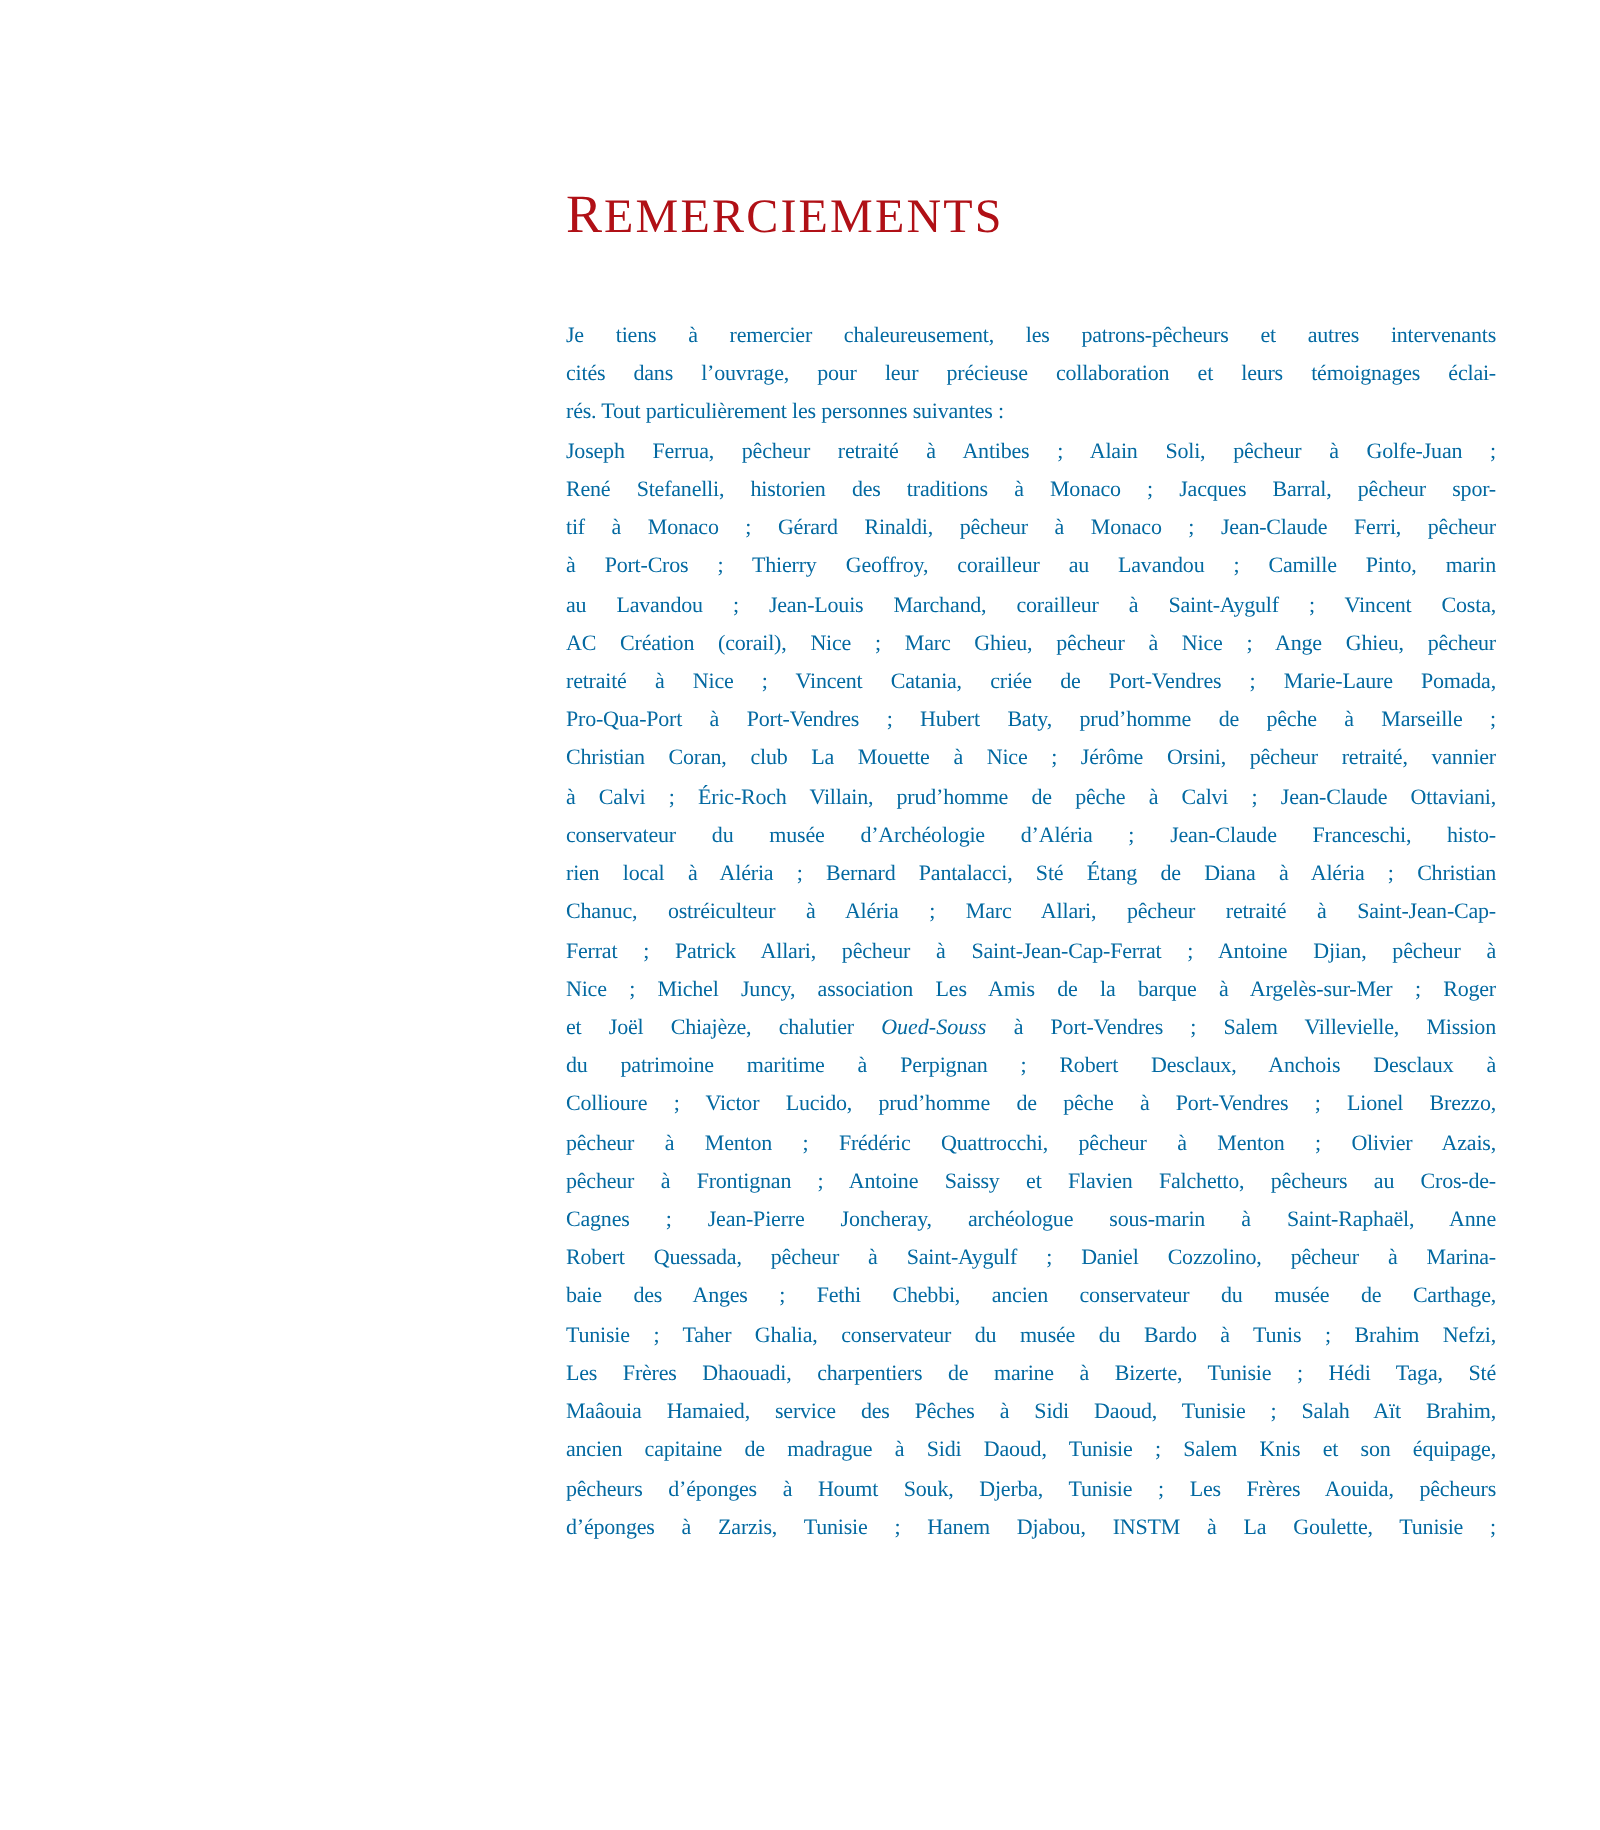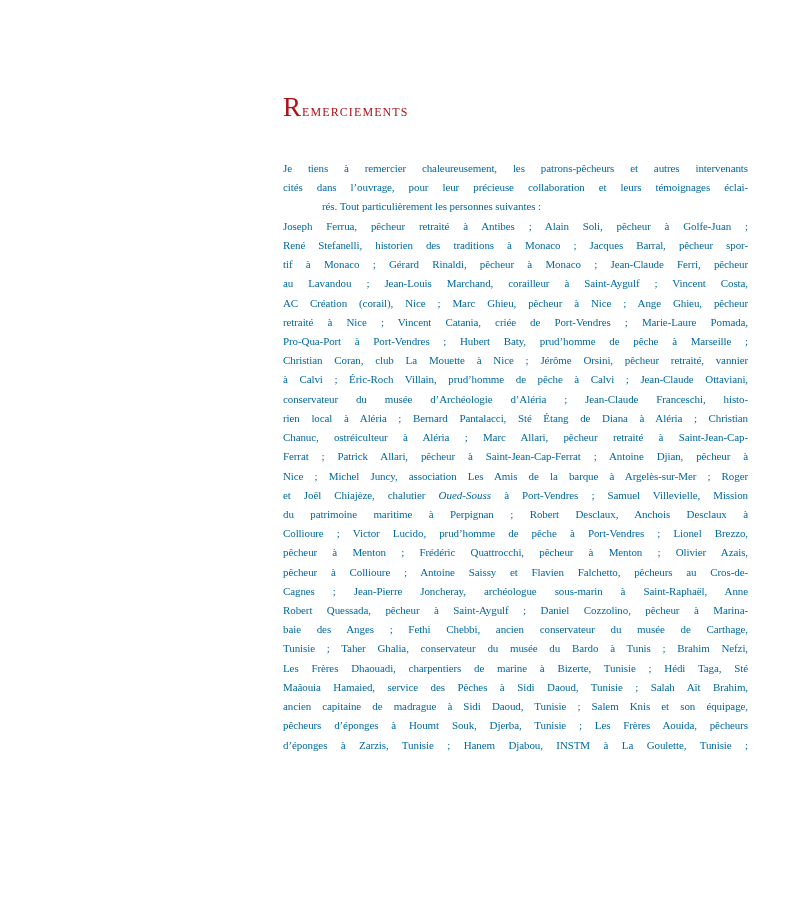--- a/index.html
+++ b/index.html
@@ -25,21 +25,21 @@
     top: 94px;
     color: #b01016;
     white-space: nowrap;
     line-height: 1;
   }
   .chapter-title .initial {
     font-size: 27px;
     letter-spacing: 1px;
   }
   .chapter-title .rest {
-    font-size: 12px;
+    font-size: 24px;
     letter-spacing: 1.1px;
   }
   .text-block {
     position: absolute;
     left: 283px;
     top: 159px;
     width: 465px;
     color: #0369a1;
     font-size: 11px;
     letter-spacing: -0.1px;
@@ -47,21 +47,20 @@
   .text-block .line {
     height: 19.23px;
     line-height: 19.23px;
     overflow: hidden;
     text-align: justify;
     text-align-last: justify;
   }
   .text-block .line.no-just {
     text-align: center;
     text-align-last: left;
-    margin-left: 39px;
   }
   .text-block .line i {
     letter-spacing: 0;
   }
 </style>
 </head>
 <body>
 
 <div class="page">
 
@@ -70,36 +69,37 @@
   </div>
 
   <div class="text-block">
 
   <div class="line"><span>Je tiens à remercier chaleureusement, les patrons-pêcheurs et autres intervenants</span></div>
       <div class="line"><span>cités dans l’ouvrage, pour leur précieuse collaboration et leurs témoignages éclai-</span></div>
       <div class="line no-just"><span>rés. Tout particulièrement les personnes suivantes :</span></div>
       <div class="line"><span>Joseph Ferrua, pêcheur retraité à Antibes ; Alain Soli, pêcheur à Golfe-Juan ;</span></div>
       <div class="line"><span>René Stefanelli, historien des traditions à Monaco ; Jacques Barral, pêcheur spor-</span></div>
       <div class="line"><span>tif à Monaco ; Gérard Rinaldi, pêcheur à Monaco ; Jean-Claude Ferri, pêcheur</span></div>
+      <div class="line"><span>à Port-Cros ; Thierry Geoffroy, corailleur au Lavandou ; Camille Pinto, marin</span></div>
       <div class="line"><span>au Lavandou ; Jean-Louis Marchand, corailleur à Saint-Aygulf ; Vincent Costa,</span></div>
       <div class="line"><span>AC Création (corail), Nice ; Marc Ghieu, pêcheur à Nice ; Ange Ghieu, pêcheur</span></div>
       <div class="line"><span>retraité à Nice ; Vincent Catania, criée de Port-Vendres ; Marie-Laure Pomada,</span></div>
       <div class="line"><span>Pro-Qua-Port à Port-Vendres ; Hubert Baty, prud’homme de pêche à Marseille ;</span></div>
       <div class="line"><span>Christian Coran, club La Mouette à Nice ; Jérôme Orsini, pêcheur retraité, vannier</span></div>
       <div class="line"><span>à Calvi ; Éric-Roch Villain, prud’homme de pêche à Calvi ; Jean-Claude Ottaviani,</span></div>
       <div class="line"><span>conservateur du musée d’Archéologie d’Aléria ; Jean-Claude Franceschi, histo-</span></div>
       <div class="line"><span>rien local à Aléria ; Bernard Pantalacci, Sté Étang de Diana à Aléria ; Christian</span></div>
       <div class="line"><span>Chanuc, ostréiculteur à Aléria ; Marc Allari, pêcheur retraité à Saint-Jean-Cap-</span></div>
       <div class="line"><span>Ferrat ; Patrick Allari, pêcheur à Saint-Jean-Cap-Ferrat ; Antoine Djian, pêcheur à</span></div>
       <div class="line"><span>Nice ; Michel Juncy, association Les Amis de la barque à Argelès-sur-Mer ; Roger</span></div>
-      <div class="line"><span>et Joël Chiajèze, chalutier </span><i>Oued-Souss</i><span> à Port-Vendres ; Samuel Villevielle, Mission</span></div>
+      <div class="line"><span>et Joël Chiajèze, chalutier </span><i>Oued-Souss</i><span> à Port-Vendres ; Salem Villevielle, Mission</span></div>
       <div class="line"><span>du patrimoine maritime à Perpignan ; Robert Desclaux, Anchois Desclaux à</span></div>
       <div class="line"><span>Collioure ; Victor Lucido, prud’homme de pêche à Port-Vendres ; Lionel Brezzo,</span></div>
       <div class="line"><span>pêcheur à Menton ; Frédéric Quattrocchi, pêcheur à Menton ; Olivier Azais,</span></div>
-      <div class="line"><span>pêcheur à Collioure ; Antoine Saissy et Flavien Falchetto, pêcheurs au Cros-de-</span></div>
+      <div class="line"><span>pêcheur à Frontignan ; Antoine Saissy et Flavien Falchetto, pêcheurs au Cros-de-</span></div>
       <div class="line"><span>Cagnes ; Jean-Pierre Joncheray, archéologue sous-marin à Saint-Raphaël, Anne</span></div>
       <div class="line"><span>Robert Quessada, pêcheur à Saint-Aygulf ; Daniel Cozzolino, pêcheur à Marina-</span></div>
       <div class="line"><span>baie des Anges ; Fethi Chebbi, ancien conservateur du musée de Carthage,</span></div>
       <div class="line"><span>Tunisie ; Taher Ghalia, conservateur du musée du Bardo à Tunis ; Brahim Nefzi,</span></div>
       <div class="line"><span>Les Frères Dhaouadi, charpentiers de marine à Bizerte, Tunisie ; Hédi Taga, Sté</span></div>
       <div class="line"><span>Maâouia Hamaied, service des Pêches à Sidi Daoud, Tunisie ; Salah Aït Brahim,</span></div>
       <div class="line"><span>ancien capitaine de madrague à Sidi Daoud, Tunisie ; Salem Knis et son équipage,</span></div>
       <div class="line"><span>pêcheurs d’éponges à Houmt Souk, Djerba, Tunisie ; Les Frères Aouida, pêcheurs</span></div>
       <div class="line"><span>d’éponges à Zarzis, Tunisie ; Hanem Djabou, INSTM à La Goulette, Tunisie ;</span></div>
     </div>

